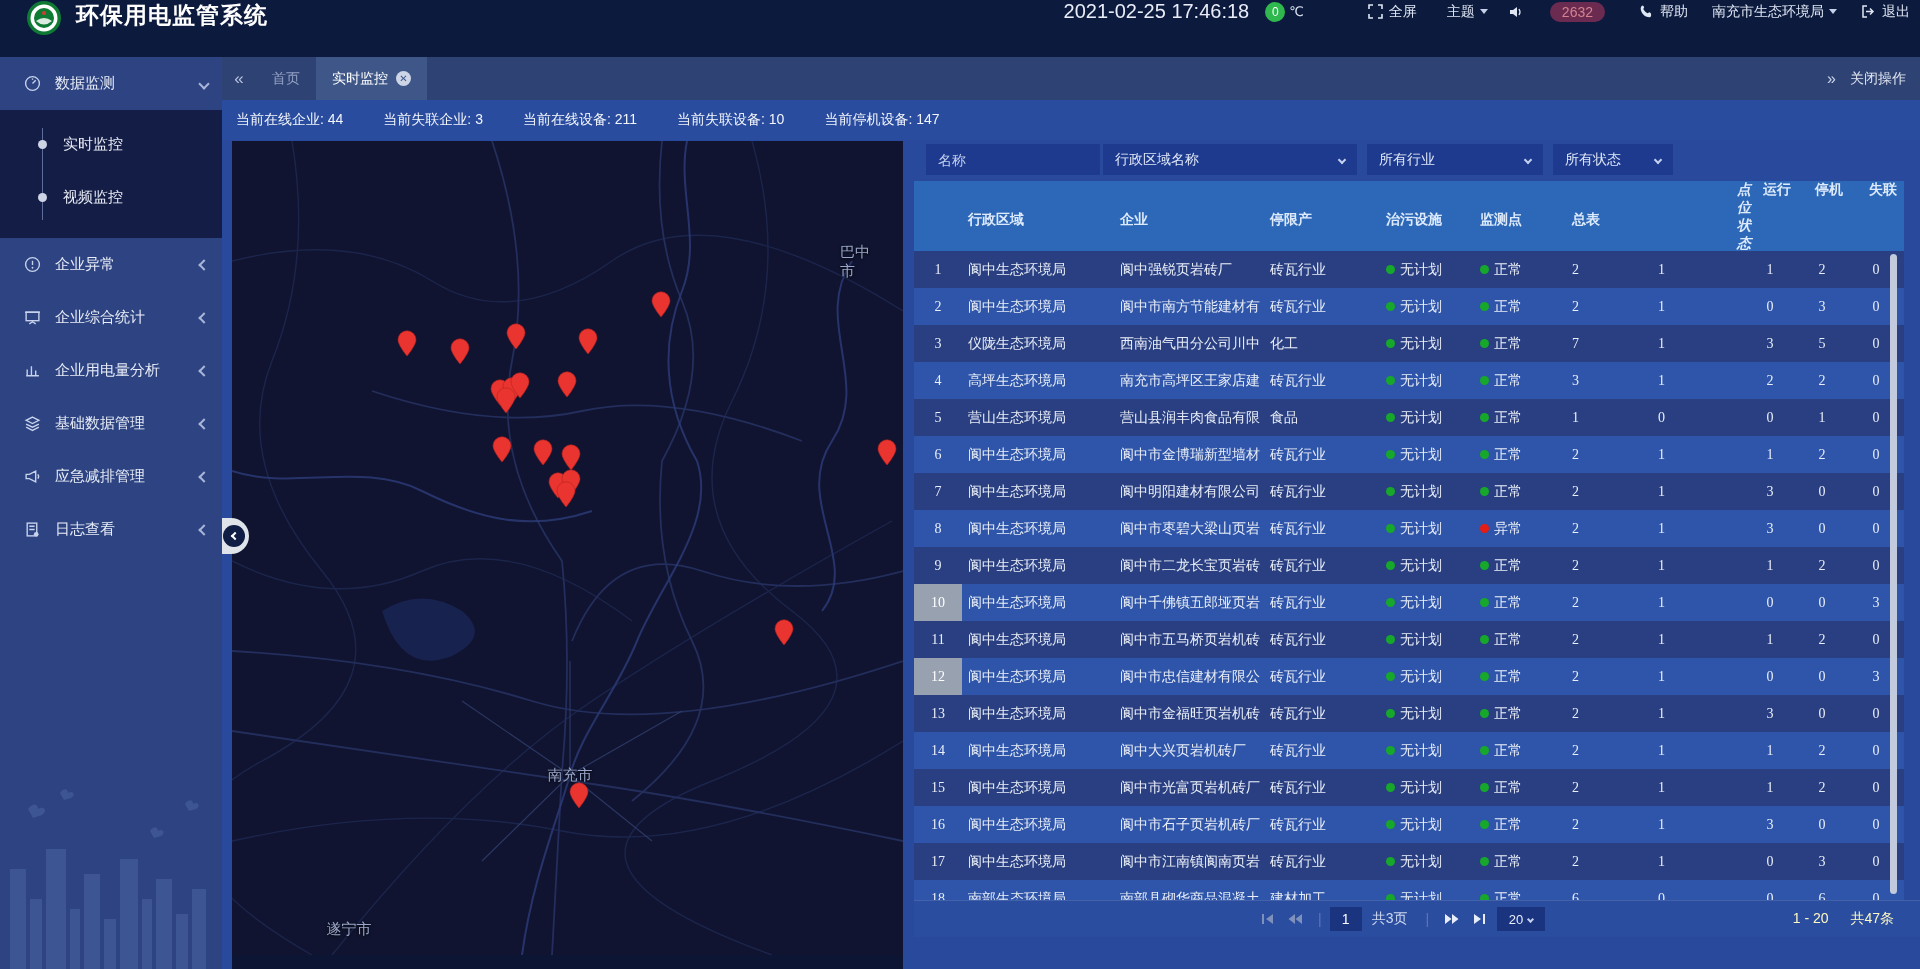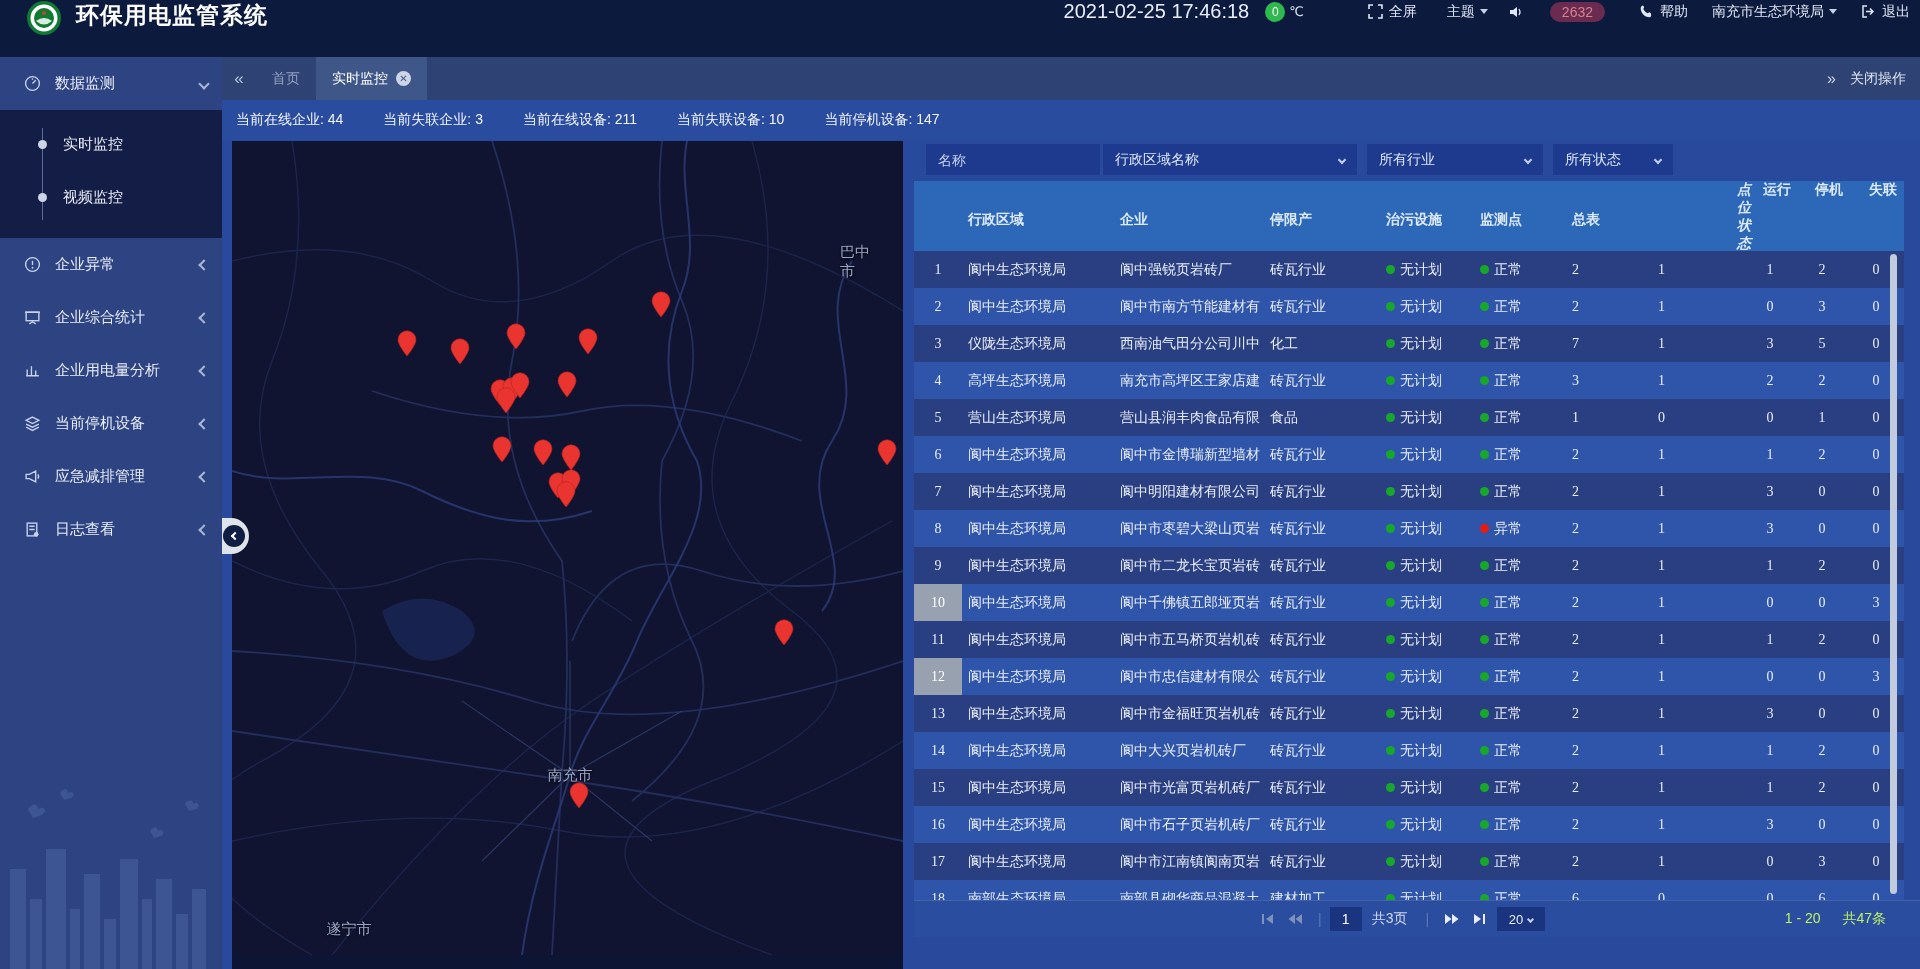--- a/index.html
+++ b/index.html
@@ -92,21 +92,21 @@
 
   
   .pager { position:absolute; left:0; top:756px; width:1006px; height:37px; background:#2b4d9f; border-top:1px solid rgba(255,255,255,.12); display:flex; align-items:center; font-size:14px; color:#cfd9f0; }
   .pg-icons { display:flex; align-items:center; margin-left:340px; }
   .pg-btn { margin:0 7px; cursor:pointer; display:flex; }
   .pg-sep { color:#5d76b5; margin:0 8px; }
   .pg-input { width:32px; height:24px; background:#1a3480; border:none; color:#fff; text-align:center; font-size:14px; }
   .pg-pages { margin:0 10px; }
   .pg-size { width:48px; height:24px; background:#1a3480; color:#e8eef9; font-size:13px; display:flex; align-items:center; justify-content:center; cursor:pointer; margin-left:4px; }
   .pg-size .chev { width:5px; height:5px; border-color:#c3cfee; margin-left:5px; }
-  .pg-summary { margin-left:auto; padding-right:34px; color:#bef264; }
+  .pg-summary { margin-left:auto; padding-right:26px; color:#fef9c3; }
   .pg-summary span { margin-left:18px; }
 </style>
 </head>
 <body>
 
 <header class="top-header">
   <svg class="logo" viewBox="0 0 36 36">
     <circle cx="18" cy="18" r="17" fill="#0e7a33"></circle>
     <circle cx="18" cy="18" r="13.5" fill="#ffffff"></circle>
     <circle cx="18" cy="18" r="10" fill="#0e7a33"></circle>
@@ -205,21 +205,21 @@
         <svg width="17" height="17" viewBox="0 0 16 16" fill="none" stroke="#c7d2ec" stroke-width="1.3">
           <path d="M3 13V7M7 13V4M11 13V8M14 13H2"></path>
         </svg>
         <span class="mi-label">企业用电量分析</span>
         <span class="chev left"></span>
       </div>
       <div class="menu-item">
         <svg width="17" height="17" viewBox="0 0 16 16" fill="none" stroke="#c7d2ec" stroke-width="1.3">
           <path d="M8 2l6 3-6 3-6-3zM2 8.5l6 3 6-3M2 11.5l6 3 6-3"></path>
         </svg>
-        <span class="mi-label">当前停机设备</span>
+        <span class="mi-label">基础数据管理</span>
         <span class="chev left"></span>
       </div>
       <div class="menu-item">
         <svg width="17" height="17" viewBox="0 0 16 16" fill="none" stroke="#c7d2ec" stroke-width="1.3">
           <path d="M2 6v4h3l6 3V3L5 6zM13 6q1.5 2 0 4"></path>
         </svg>
         <span class="mi-label">应急减排管理</span>
         <span class="chev left"></span>
       </div>
       <div class="menu-item">

